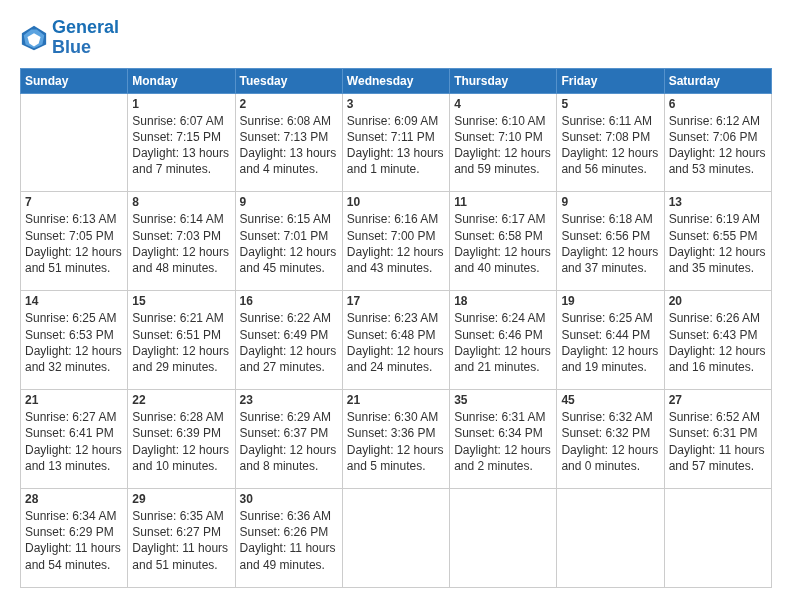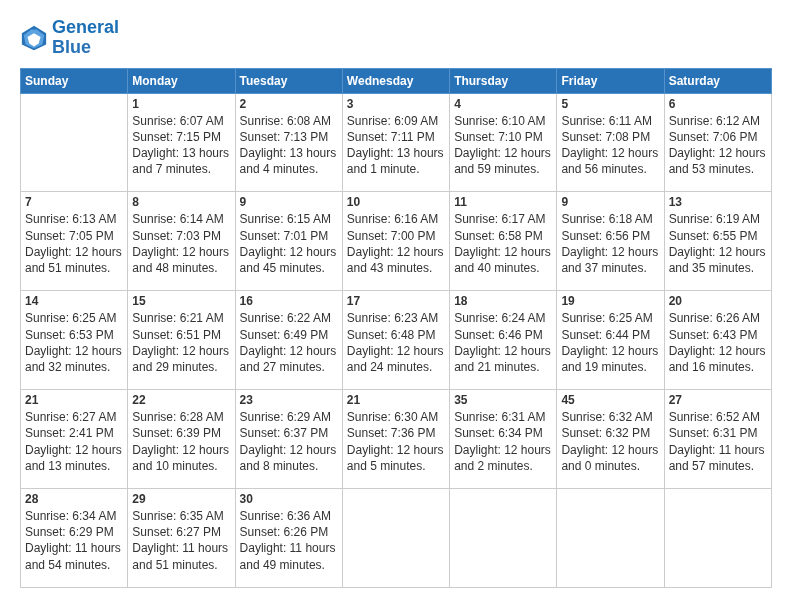--- a/index.html
+++ b/index.html
@@ -272,42 +272,42 @@
             <div class="day-info">Sunrise: 6:26 AM
 Sunset: 6:43 PM
 Daylight: 12 hours
 and 16 minutes.</div>
           </td>
         </tr>
         <tr>
           <td>
             <div class="day-num">21</div>
             <div class="day-info">Sunrise: 6:27 AM
-Sunset: 2:41 PM
+Sunset: 6:41 PM
 Daylight: 12 hours
 and 13 minutes.</div>
           </td>
           <td>
             <div class="day-num">22</div>
             <div class="day-info">Sunrise: 6:28 AM
 Sunset: 6:39 PM
 Daylight: 12 hours
 and 10 minutes.</div>
           </td>
           <td>
             <div class="day-num">23</div>
             <div class="day-info">Sunrise: 6:29 AM
 Sunset: 6:37 PM
 Daylight: 12 hours
 and 8 minutes.</div>
           </td>
           <td>
             <div class="day-num">21</div>
             <div class="day-info">Sunrise: 6:30 AM
-Sunset: 7:36 PM
+Sunset: 3:36 PM
 Daylight: 12 hours
 and 5 minutes.</div>
           </td>
           <td>
             <div class="day-num">35</div>
             <div class="day-info">Sunrise: 6:31 AM
 Sunset: 6:34 PM
 Daylight: 12 hours
 and 2 minutes.</div>
           </td>

